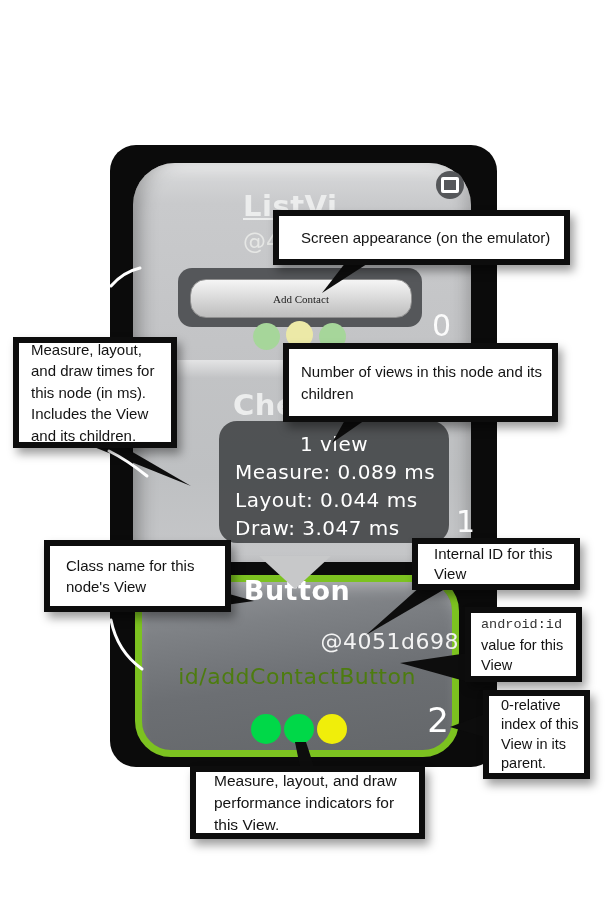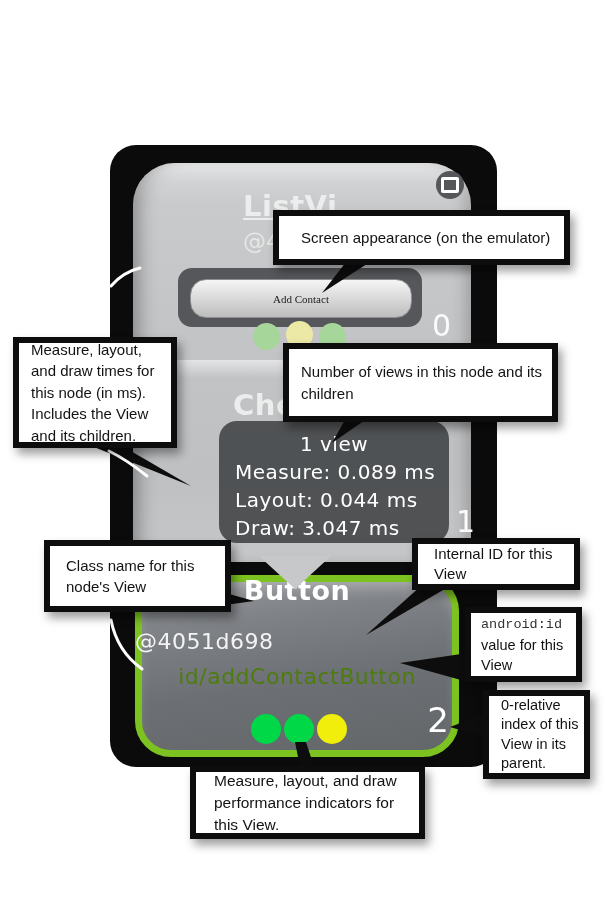--- a/index.html
+++ b/index.html
@@ -47,21 +47,21 @@
   .tooltip .tline{height:28px;line-height:28px;padding-left:16px;}
   .tooltip .tcenter{text-align:center;padding-left:0;}
   
   .node{position:absolute;left:135px;top:575px;width:324px;height:182px;z-index:3;
          box-sizing:border-box;border:7px solid #7cc220;border-radius:36px;
          background:linear-gradient(172deg,#95979b 0%,#7e8185 26%,#6c6f73 58%,#646essay 100%);
          background:linear-gradient(172deg,#95979b 0%,#7e8185 26%,#6c6f73 58%,#64676a 100%);
          box-shadow:inset 0 12px 16px -8px rgba(255,255,255,.35);}
   .node-class{position:absolute;left:135px;top:575px;width:324px;text-align:center;z-index:4;
          color:#fff;font-family:"DejaVu Sans",sans-serif;font-weight:bold;font-size:27px;letter-spacing:.5px;}
-  .node-id{position:absolute;left:135px;top:629px;width:324px;text-align:left;z-index:4;
+  .node-id{position:absolute;left:135px;top:629px;width:324px;text-align:right;z-index:4;
          color:#f3f3f3;font-family:"DejaVu Sans",sans-serif;font-size:22px;letter-spacing:.5px;}
   .node-aid{position:absolute;left:135px;top:664px;width:324px;text-align:center;z-index:4;
          color:#4d7c0f;font-family:"DejaVu Sans",sans-serif;font-size:22px;letter-spacing:.5px;}
   .node-num{position:absolute;left:420px;top:700px;width:36px;text-align:center;z-index:4;
          color:#fff;font-family:"DejaVu Sans",sans-serif;font-size:34px;}
   
   .overlay{position:absolute;left:0;top:0;z-index:5;pointer-events:none;}
   
   .callout{position:absolute;z-index:6;background:#fff;border:6px solid #0d0d0d;
          box-shadow:4px 6px 9px rgba(0,0,0,.38);box-sizing:border-box;

